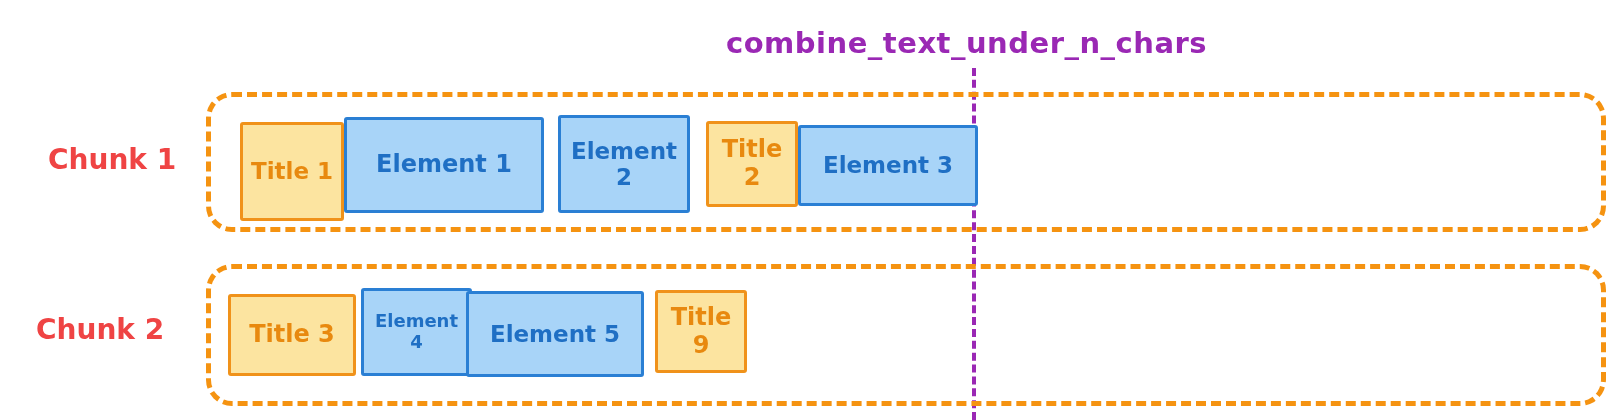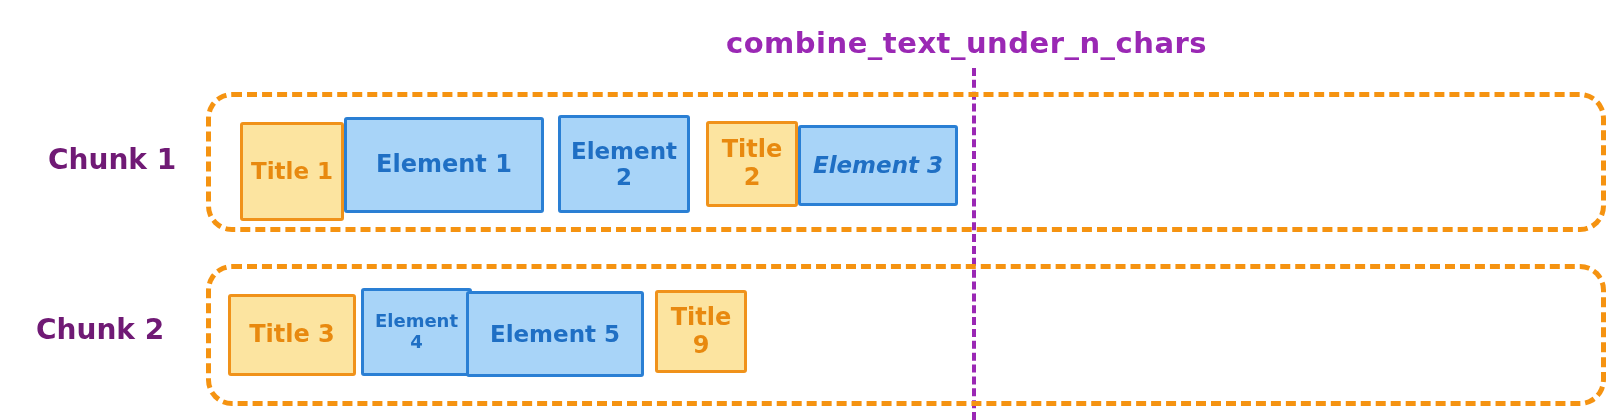--- a/index.html
+++ b/index.html
@@ -40,21 +40,21 @@
     height: 352px;
     border-left: 4px dashed #9a28b4;
   }
 
   
   .chunk-label {
     position: absolute;
     font-family: "DejaVu Sans", sans-serif;
     font-size: 28px;
     font-weight: 600;
-    color: #701a75;
+    color: #ef4444;
     white-space: nowrap;
   }
   #chunk-label-1 { left: 48px; top: 143px; }
   #chunk-label-2 { left: 36px; top: 313px; }
 
   
   .chunk-container {
     position: absolute;
     left: 206px;
     width: 1400px;
@@ -89,21 +89,21 @@
     background: #a8d4f8;
     border: 3px solid #2a7fd4;
     color: #1f6fc4;
   }
 
   
   #box-title-1     { left: 240px; top: 122px; width: 104px; height: 99px;  font-size: 23px; }
   #box-element-1   { left: 344px; top: 117px; width: 200px; height: 96px;  font-size: 24px; }
   #box-element-2   { left: 558px; top: 115px; width: 132px; height: 98px;  font-size: 23px; }
   #box-title-2     { left: 690px; top: 121px; width: 92px;  height: 86px;  font-size: 24px; margin-left: 16px; }
-  #box-element-3   { left: 798px; top: 125px; width: 160px; height: 81px;  font-size: 23px; font-style: italic; }
+  #box-element-3   { left: 798px; top: 125px; width: 180px; height: 81px;  font-size: 23px; }
 
   
   #box-title-3     { left: 228px; top: 294px; width: 128px; height: 82px;  font-size: 24px; }
   #box-element-4   { left: 361px; top: 288px; width: 111px;  height: 88px;  font-size: 18px; }
   #box-element-5   { left: 466px; top: 291px; width: 178px; height: 86px;  font-size: 23px; }
   #box-title-4     { left: 655px; top: 290px; width: 92px;  height: 83px;  font-size: 24px; }
   #box-element-6   { left: 770px; top: 293px; width: 180px; height: 82px;  font-size: 23px; }
 </style>
 </head>
 <body>

